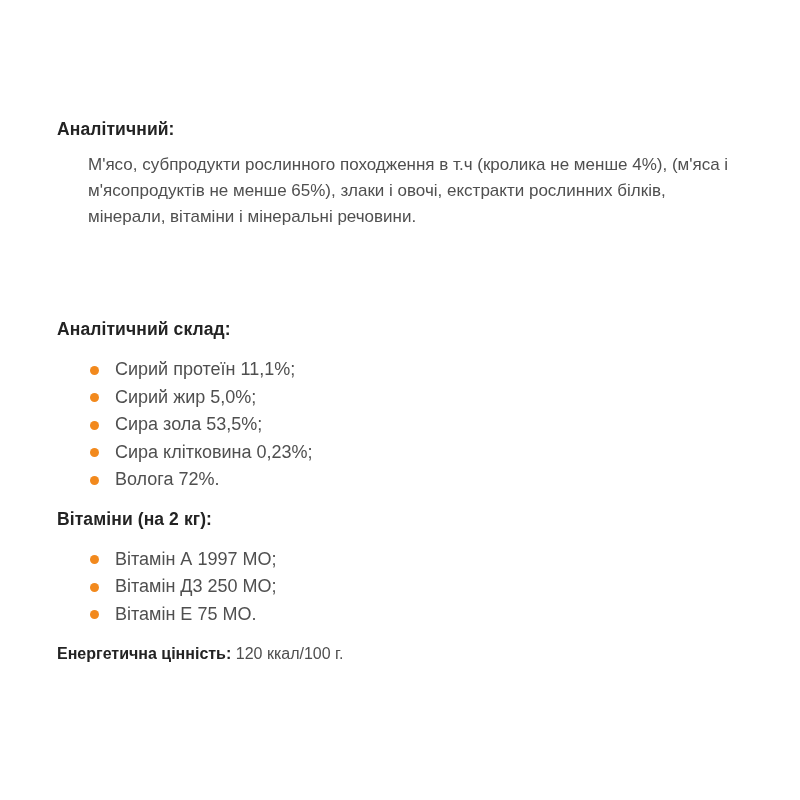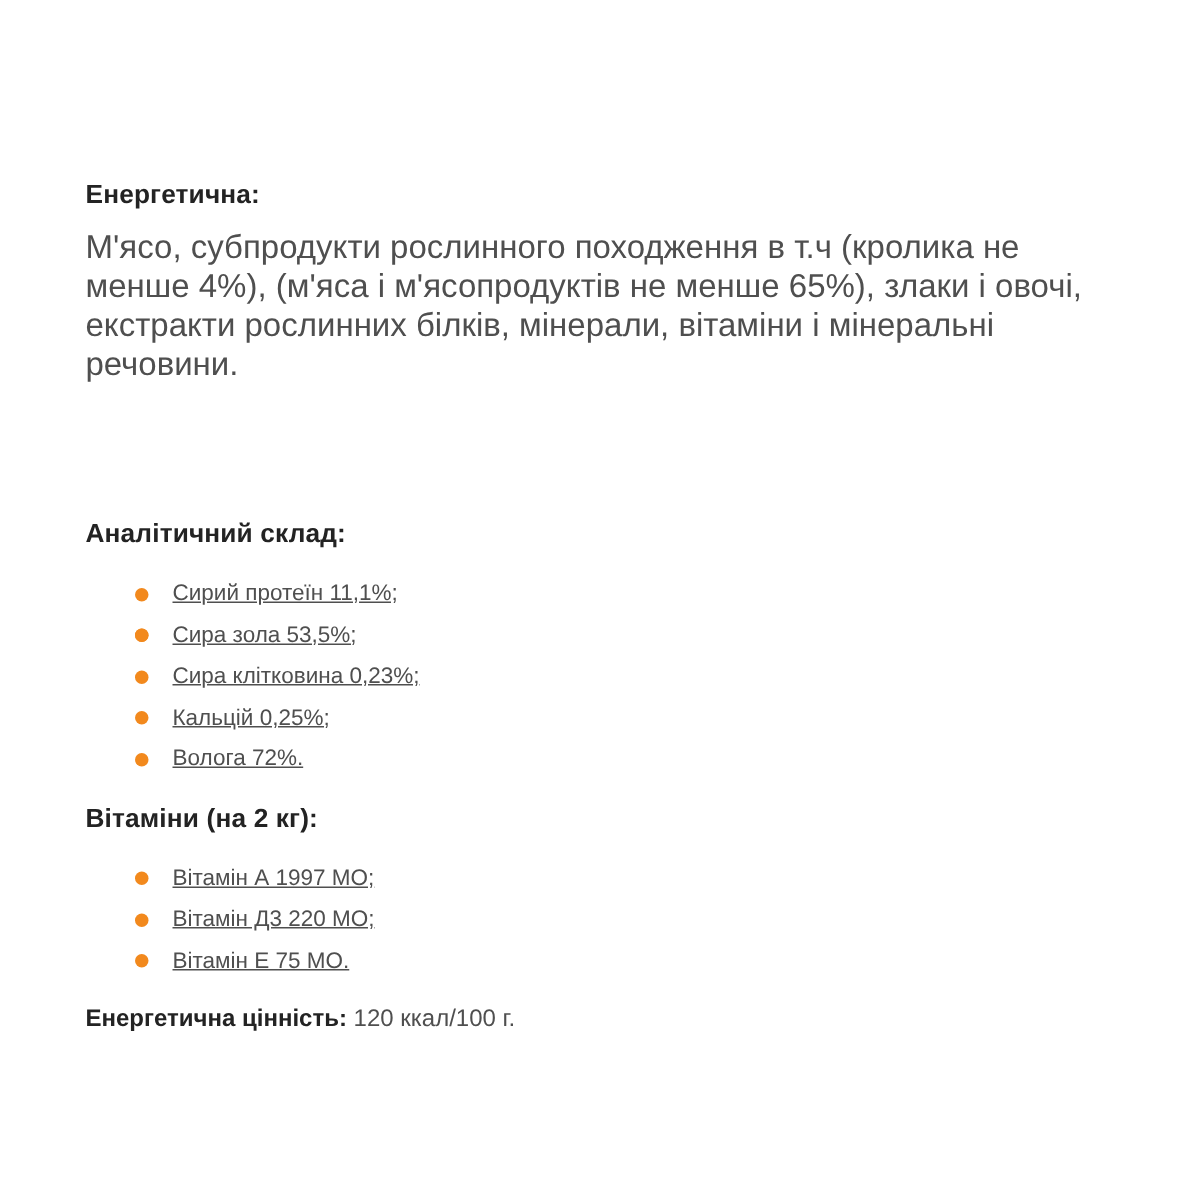--- a/index.html
+++ b/index.html
@@ -17,39 +17,39 @@
   }
   .section-heading {
     font-size:17.5px;
     font-weight:bold;
     color:var(--heading);
     line-height:22px;
     letter-spacing:0.1px;
   }
   .ingredients-body {
     margin-top:12px;
-    font-size:22px;
+    font-size:17px;
     line-height:26px;
     max-width:694px;
     color:var(--body);
+    margin-left:31px;
   }
   .heading-analytical { margin-top:88px; }
   .heading-vitamins  { margin-top:14px; }
   ul.bullet-list {
     list-style:none;
     margin:16px 0 0 0;
     padding:0 0 0 33px;
   }
   ul.bullet-list li {
     position:relative;
     padding-left:25px;
-    font-size:15px;
+    font-size:18px;
     line-height:27.5px;
     color:var(--body);
-    text-decoration:underline;
   }
   .dot {
     position:absolute;
     left:0; top:9.5px;
     width:9px; height:9px;
     border-radius:50%;
     background:var(--accent);
     display:inline-block;
   }
   .energy-line {
@@ -61,62 +61,59 @@
     font-weight:bold;
     color:var(--heading);
   }
   .energy-value { color:var(--body); }
 </style>
 </head>
 <body>
 
 <div class="page">
 
-  <h2 class="section-heading heading-ingredients">Енергетична:</h2>
+  <h2 class="section-heading heading-ingredients">Аналітичний:</h2>
 
   <p class="ingredients-body">М'ясо, субпродукти рослинного походження в т.ч (кролика не менше 4%), (м'яса і м'ясопродуктів не менше 65%), злаки і овочі, екстракти рослинних білків, мінерали, вітаміни і мінеральні речовини.</p>
 
   <h2 class="section-heading heading-analytical">Аналітичний склад:</h2>
 
   <ul class="bullet-list">
       <li>
       <span class="dot"></span>
       <span class="li-text">Сирий протеїн 11,1%;</span>
     </li>
       <li>
       <span class="dot"></span>
+      <span class="li-text">Сирий жир 5,0%;</span>
     </li>
       <li>
       <span class="dot"></span>
       <span class="li-text">Сира зола 53,5%;</span>
     </li>
       <li>
       <span class="dot"></span>
       <span class="li-text">Сира клітковина 0,23%;</span>
-    </li>
-      <li>
-      <span class="dot"></span>
-      <span class="li-text">Кальцій 0,25%;</span>
     </li>
       <li>
       <span class="dot"></span>
       <span class="li-text">Волога 72%.</span>
     </li>
     </ul>
 
   <h2 class="section-heading heading-vitamins">Вітаміни (на 2 кг):</h2>
 
   <ul class="bullet-list">
       <li>
       <span class="dot"></span>
       <span class="li-text">Вітамін А 1997 МО;</span>
     </li>
       <li>
       <span class="dot"></span>
-      <span class="li-text">Вітамін Д3 220 МО;</span>
+      <span class="li-text">Вітамін Д3 250 МО;</span>
     </li>
       <li>
       <span class="dot"></span>
       <span class="li-text">Вітамін Е 75 МО.</span>
     </li>
     </ul>
 
   <p class="energy-line">
     <span class="energy-label">Енергетична цінність:</span>
     <span class="energy-value">120 ккал/100 г.</span>

